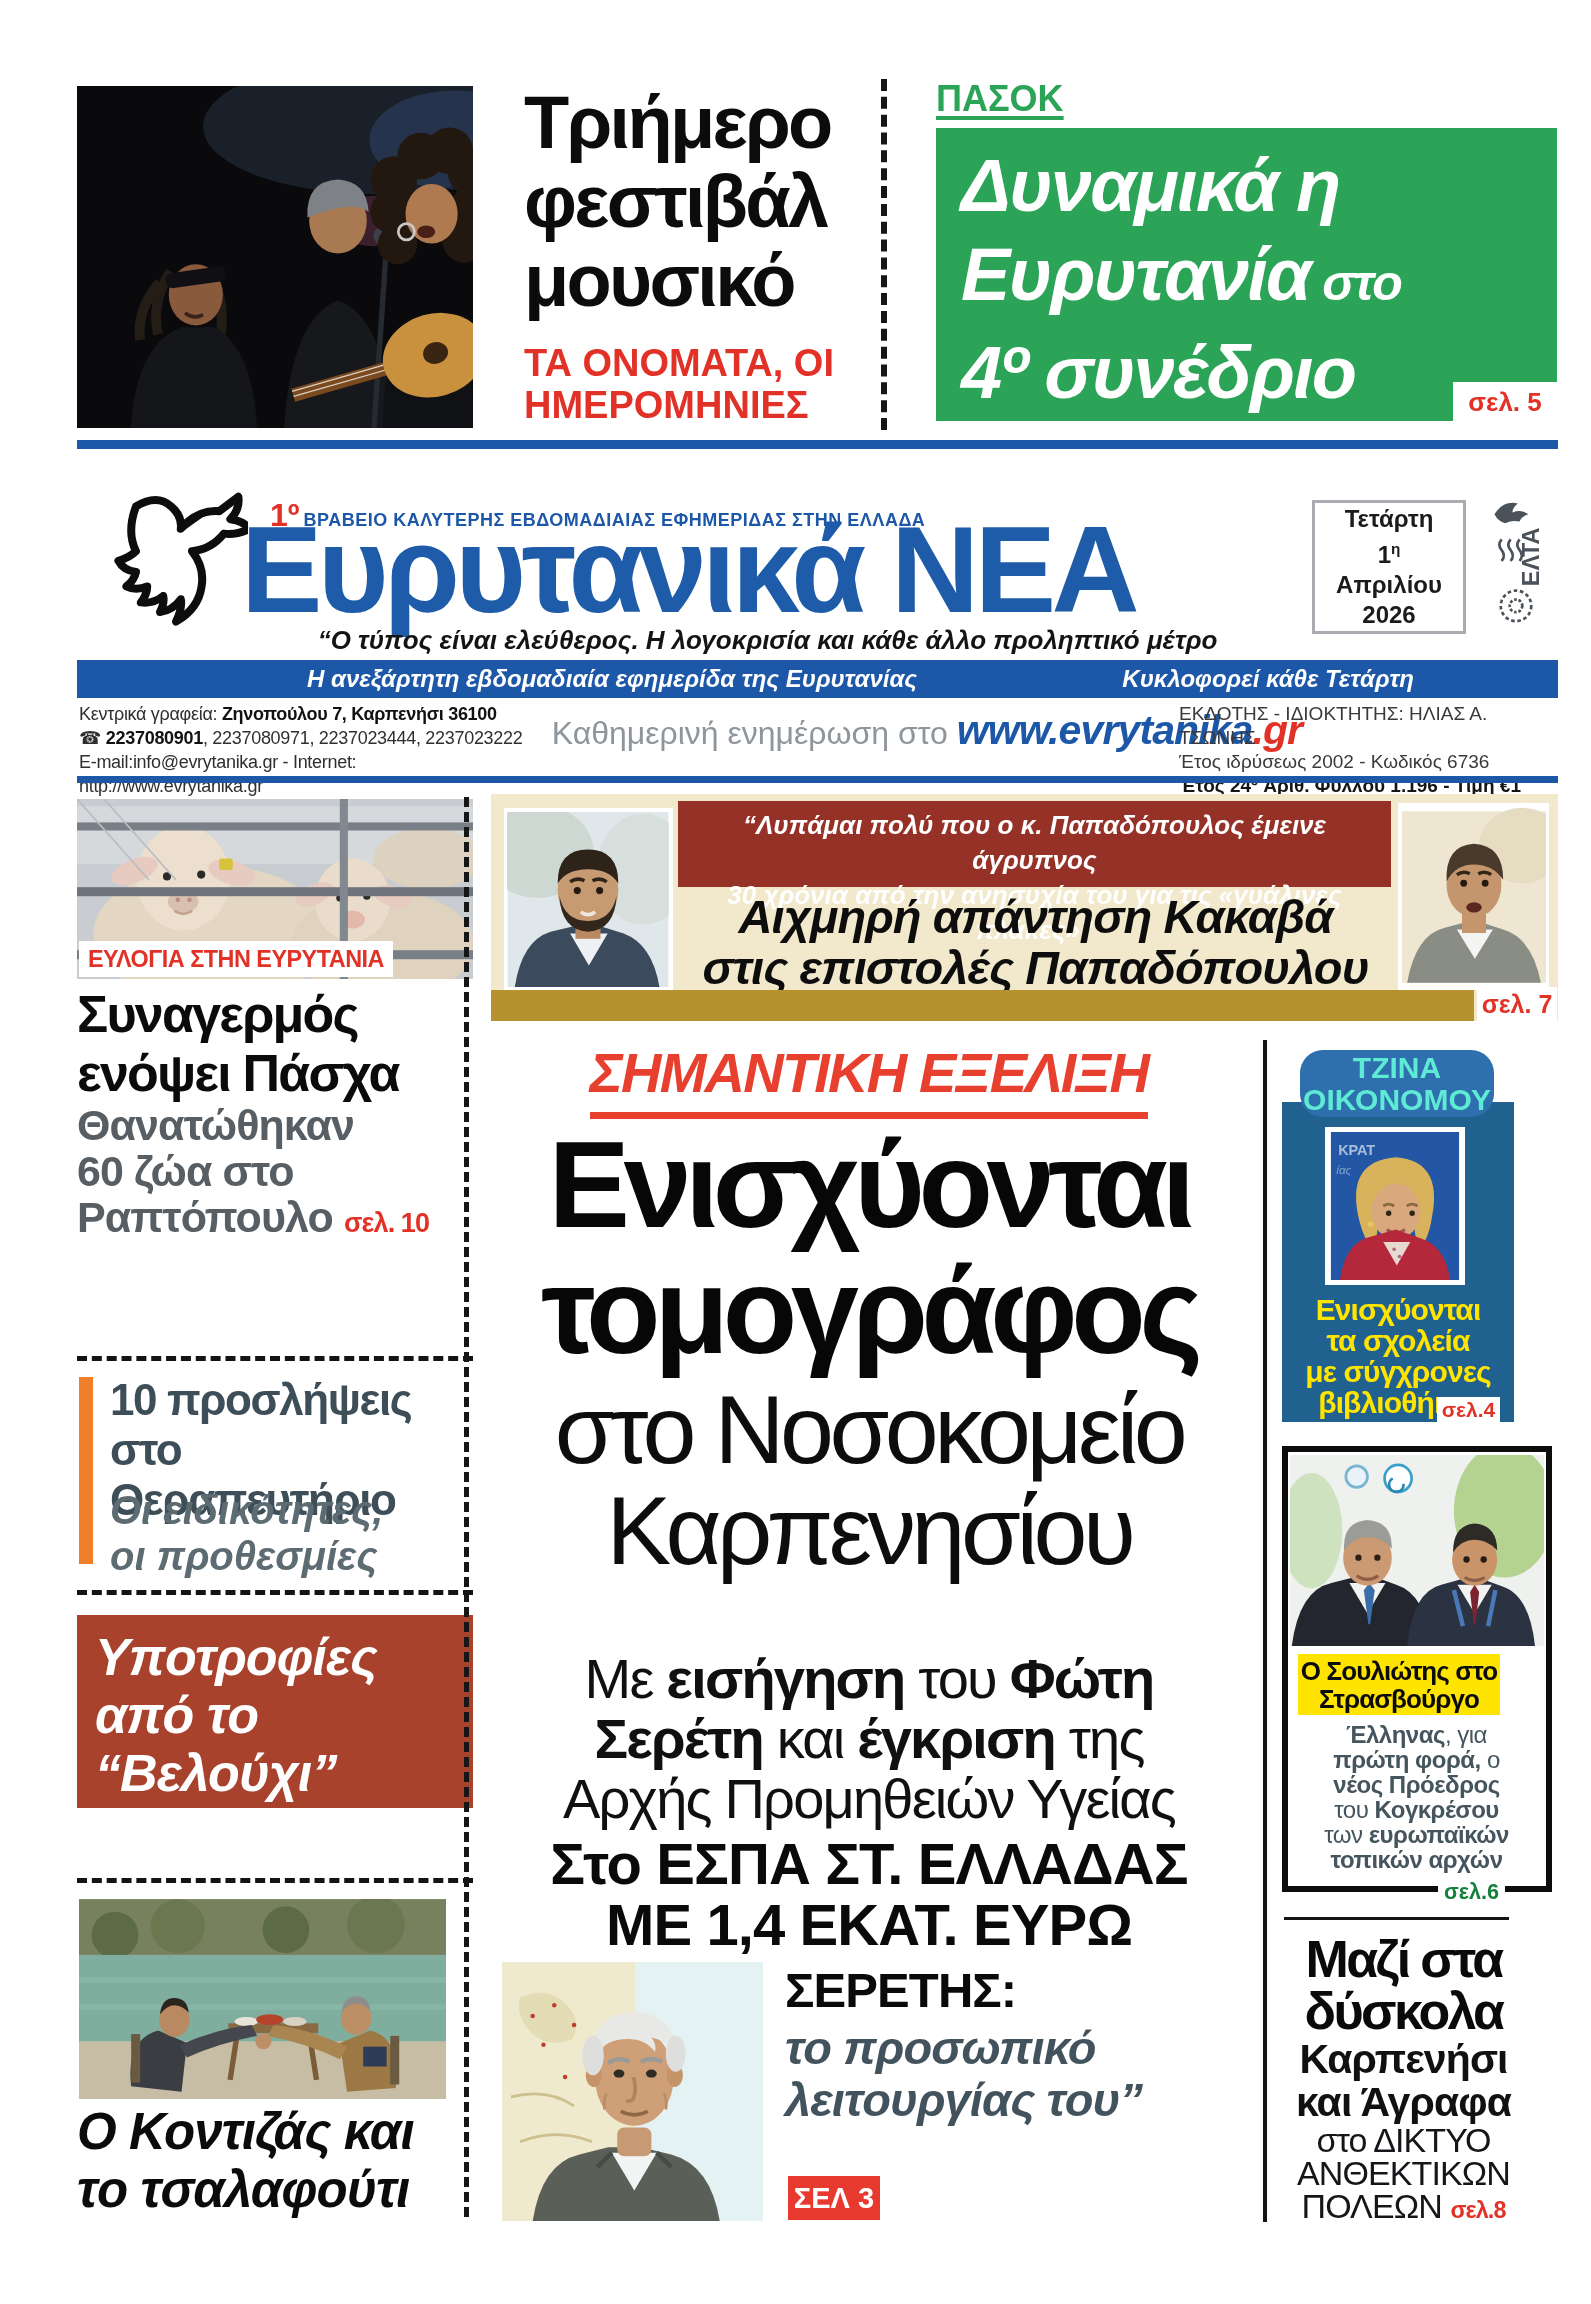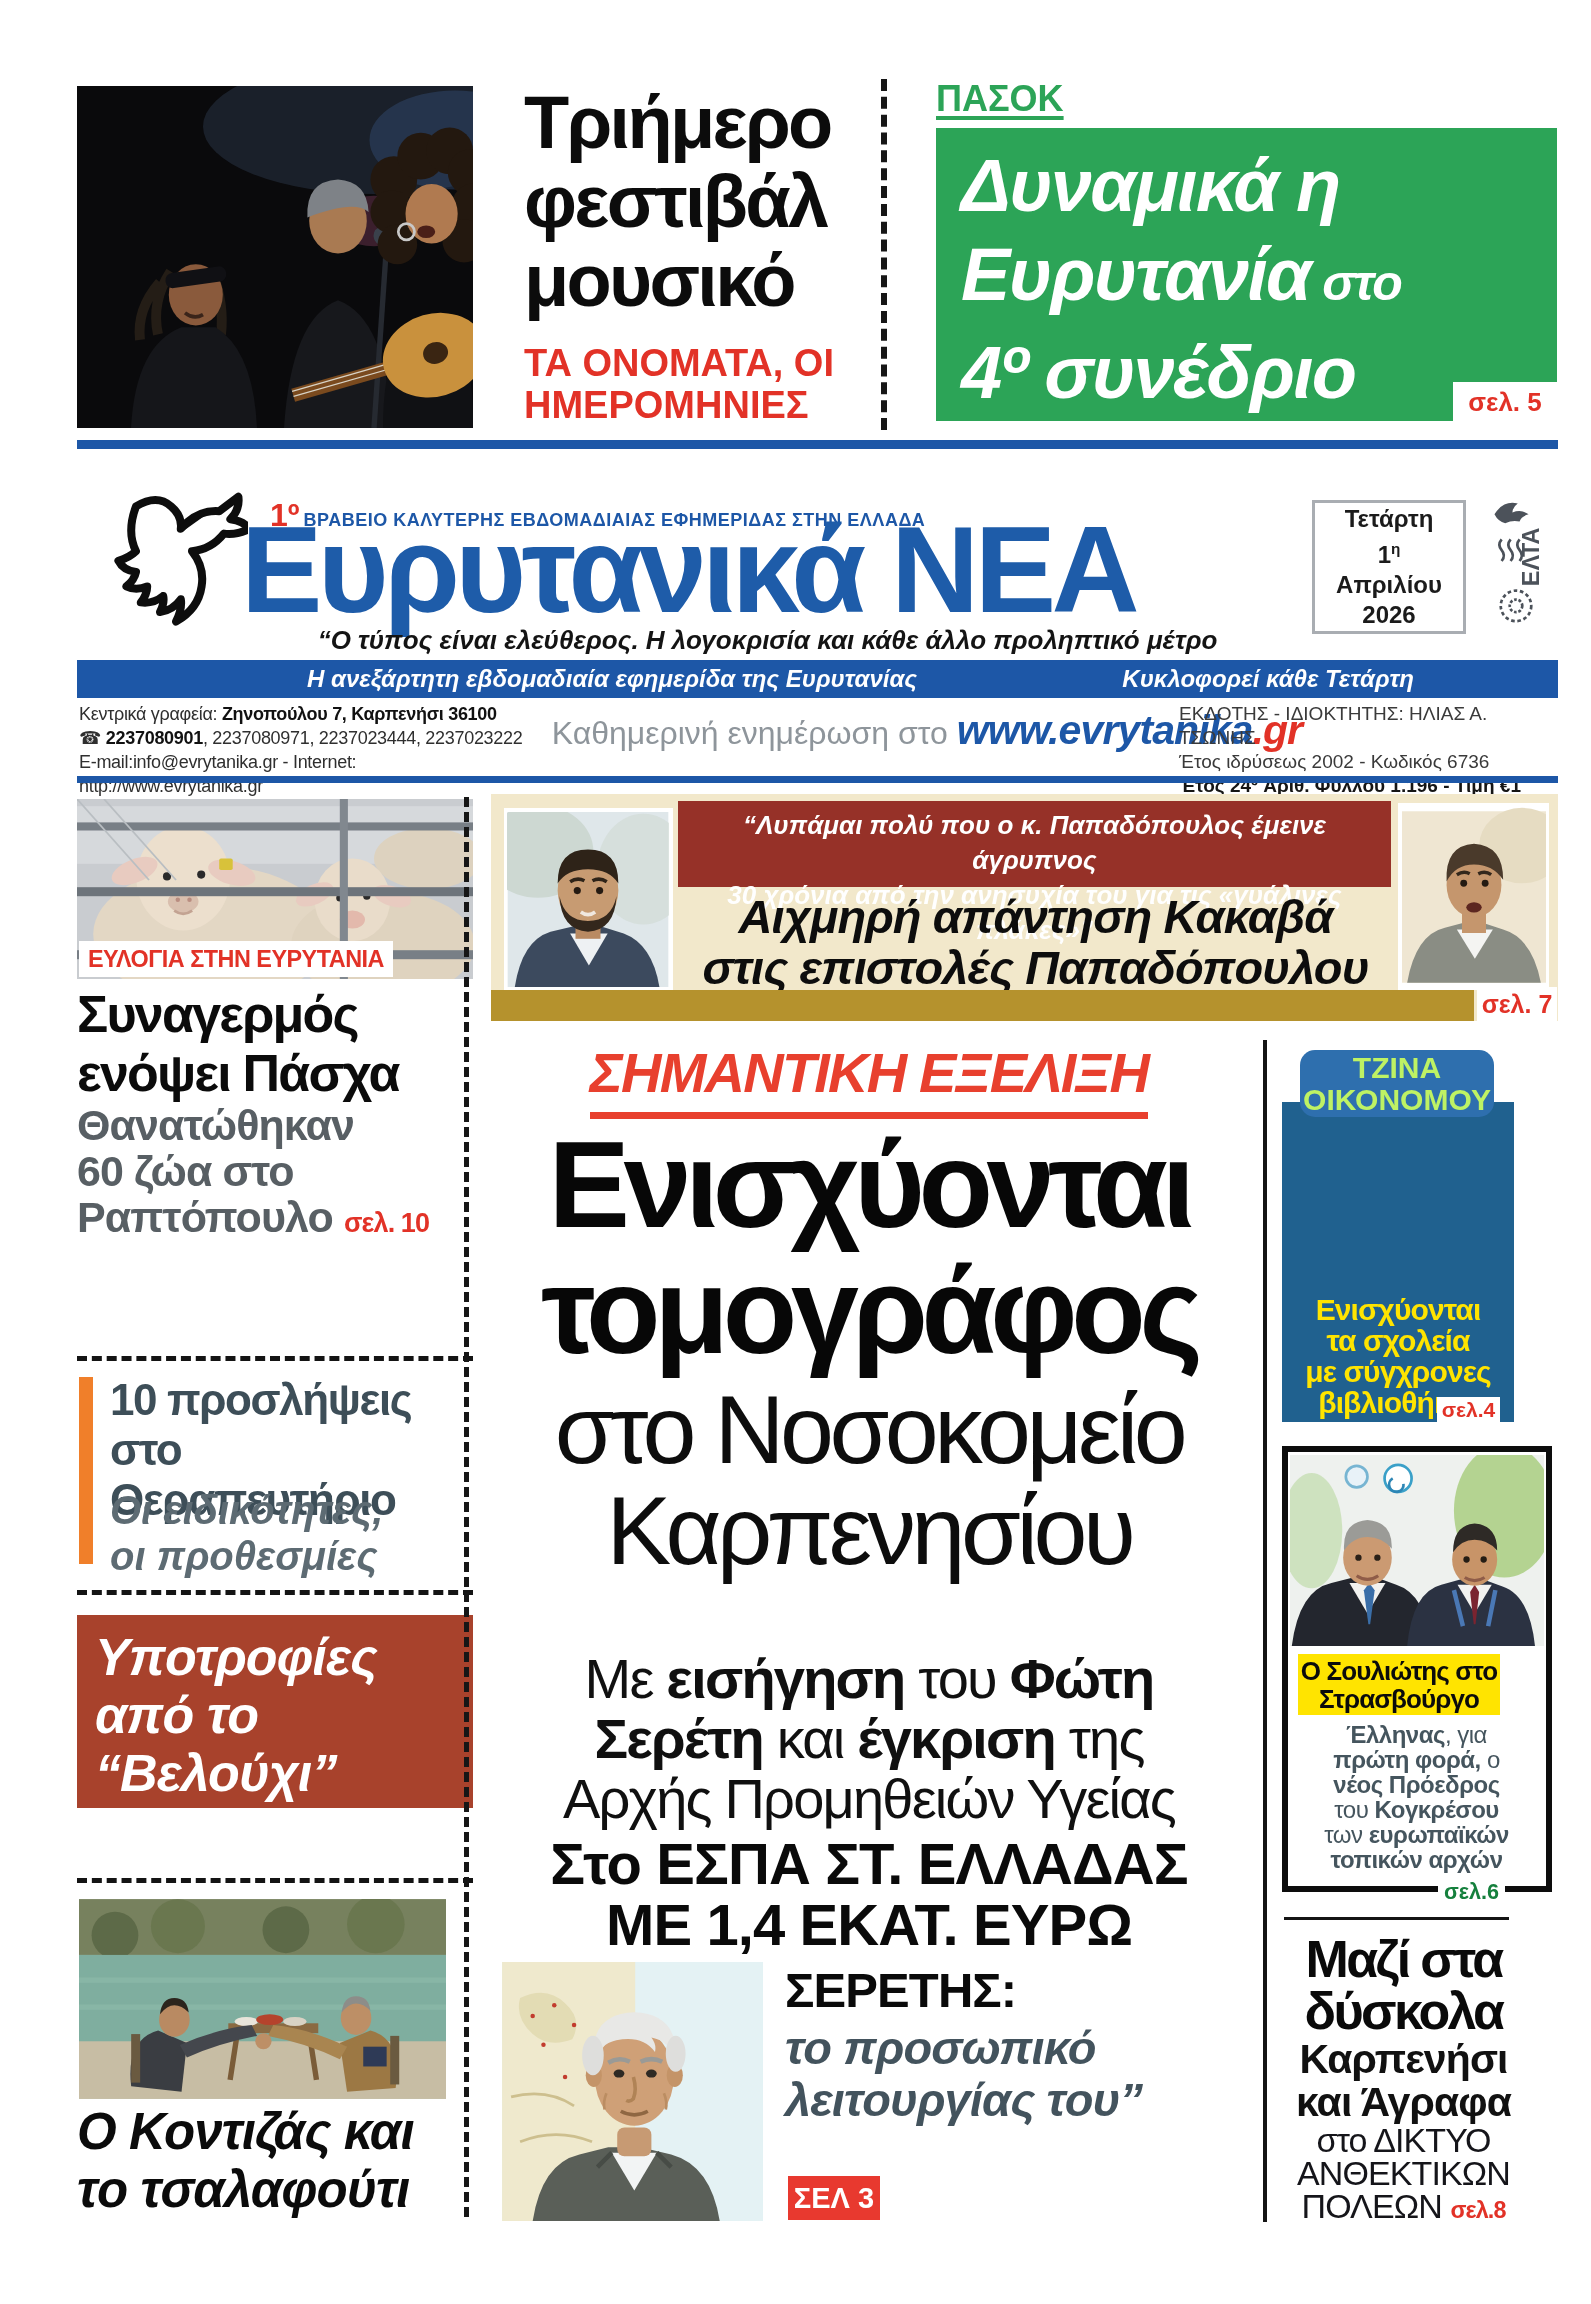--- a/index.html
+++ b/index.html
@@ -110,22 +110,22 @@
             line-height:61px;color:#0a0a0a;letter-spacing:-0.9px;}
   .ph-ser{left:502px;top:1962px;width:261px;height:259px;}
   .ser-name{left:785px;top:1962px;width:504px;font-weight:900;font-size:49px;color:#0a0a0a;letter-spacing:-0.9px;}
   .ser-quote{left:785px;top:2022px;width:504px;font-style:italic;font-weight:900;font-size:47px;
              line-height:52px;color:#43535d;letter-spacing:-0.9px;}
   .ser-page{left:788px;top:2176px;width:92px;height:44px;background:#e8392f;color:#fff;font-weight:900;
             font-size:29px;display:flex;align-items:center;justify-content:center;}
   .vsolid{left:1263px;top:1040px;height:1182px;width:0;border-left:4.5px solid #141414;}
 
   
-  .tz-tab{left:1300px;top:1050px;width:194px;height:67px;background:#2e6fae;border-radius:15px;
-          color:#bef264;font-weight:700;font-size:30px;line-height:32px;display:flex;flex-direction:column;
+  .tz-tab{left:1300px;top:1050px;width:194px;height:67px;background:#2e6fae;border-radius:23px;
+          color:#5eead4;font-weight:700;font-size:30px;line-height:32px;display:flex;flex-direction:column;
           align-items:center;justify-content:center;}
   .tz-box{left:1282px;top:1102px;width:232px;height:320px;background:#20618f;}
   .tz-ph{left:1325px;top:1127px;width:140px;height:158px;background:#fff;padding:5.4px;box-sizing:border-box;}
   .tz-text{left:1282px;top:1294px;width:232px;text-align:center;font-weight:900;font-size:30px;
            line-height:31px;color:#ffe400;letter-spacing:-0.9px;}
   .tz-page{left:1437px;top:1397px;width:63px;height:25px;background:#fff;color:#e23227;font-weight:900;
            font-size:21px;display:flex;align-items:center;justify-content:center;}
   .soul-box{left:1282px;top:1446px;width:270px;height:446px;border:6.3px solid #0d0d0d;background:#fff;box-sizing:border-box;}
   .soul-ph{left:1290px;top:1455px;width:254px;height:191px;}
   .soul-label{left:1298px;top:1654px;width:202px;background:#ffe400;text-align:center;font-weight:900;
@@ -479,20 +479,38 @@
   </div>
   <div class="abs ser-page">ΣΕΛ 3</div>
 
   <div class="abs vsolid"></div>
 
   <div class="abs tz-box"></div>
   <div class="abs tz-tab">
     <div>ΤΖΙΝΑ</div>
     <div>ΟΙΚΟΝΟΜΟΥ</div>
   </div>
+  <div class="abs tz-ph">
+    <svg width="130" height="148" viewBox="0 0 142 164">
+      <rect width="142" height="164" fill="#2356a4"></rect>
+      <text x="8" y="26" font-size="16" font-weight="700" fill="#fff" opacity=".6" font-family="Liberation Sans, sans-serif">ΚΡΑΤ</text>
+      <text x="6" y="46" font-size="13" font-style="italic" fill="#cfe0f2" opacity=".55" font-family="Liberation Sans, sans-serif">ίας</text>
+      <path d="M30 92 q-12 -60 42 -64 q52 4 40 66 q-4 28 -16 36 l-4 -26 q-22 14 -40 2 l-4 26 q-12 -12 -18 -40 Z" fill="#d9b25c"></path>
+      <ellipse cx="72" cy="88" rx="27" ry="31" fill="#d9a87c"></ellipse>
+      <path d="M58 82 q6 -4 12 0 M84 82 q6 -4 12 0" stroke="#8a6a42" stroke-width="3" fill="none"></path>
+      <circle cx="64" cy="90" r="3" fill="#2e2418"></circle>
+        <circle cx="90" cy="90" r="3" fill="#2e2418"></circle>
+      <path d="M62 108 q10 8 20 0" stroke="#9c5a4a" stroke-width="3.5" fill="none"></path>
+      <circle cx="44" cy="102" r="3" fill="#e8c46a"></circle>
+      <path d="M10 164 q6 -42 34 -48 l28 -8 l28 10 q26 8 32 46 Z" fill="#b5273a"></path>
+      <path d="M58 122 h30 l-15 26 Z" fill="#e8d8d2"></path>
+      <circle cx="70" cy="130" r="2" fill="#a86a7a"></circle>
+        <circle cx="76" cy="138" r="2" fill="#a86a7a"></circle>
+    </svg>
+  </div>
   <div class="abs tz-text">
     <div>Ενισχύονται</div>
     <div>τα σχολεία</div>
     <div>με σύγχρονες</div>
     <div>βιβλιοθήκες</div>
   </div>
   <div class="abs tz-page">σελ.4</div>
 
   <div class="abs soul-box"></div>
   <div class="abs soul-ph">

